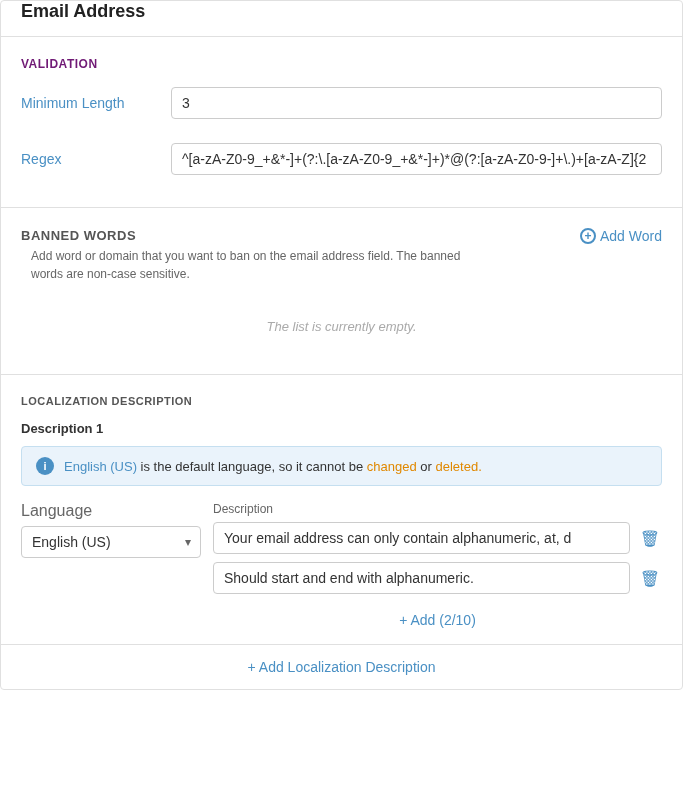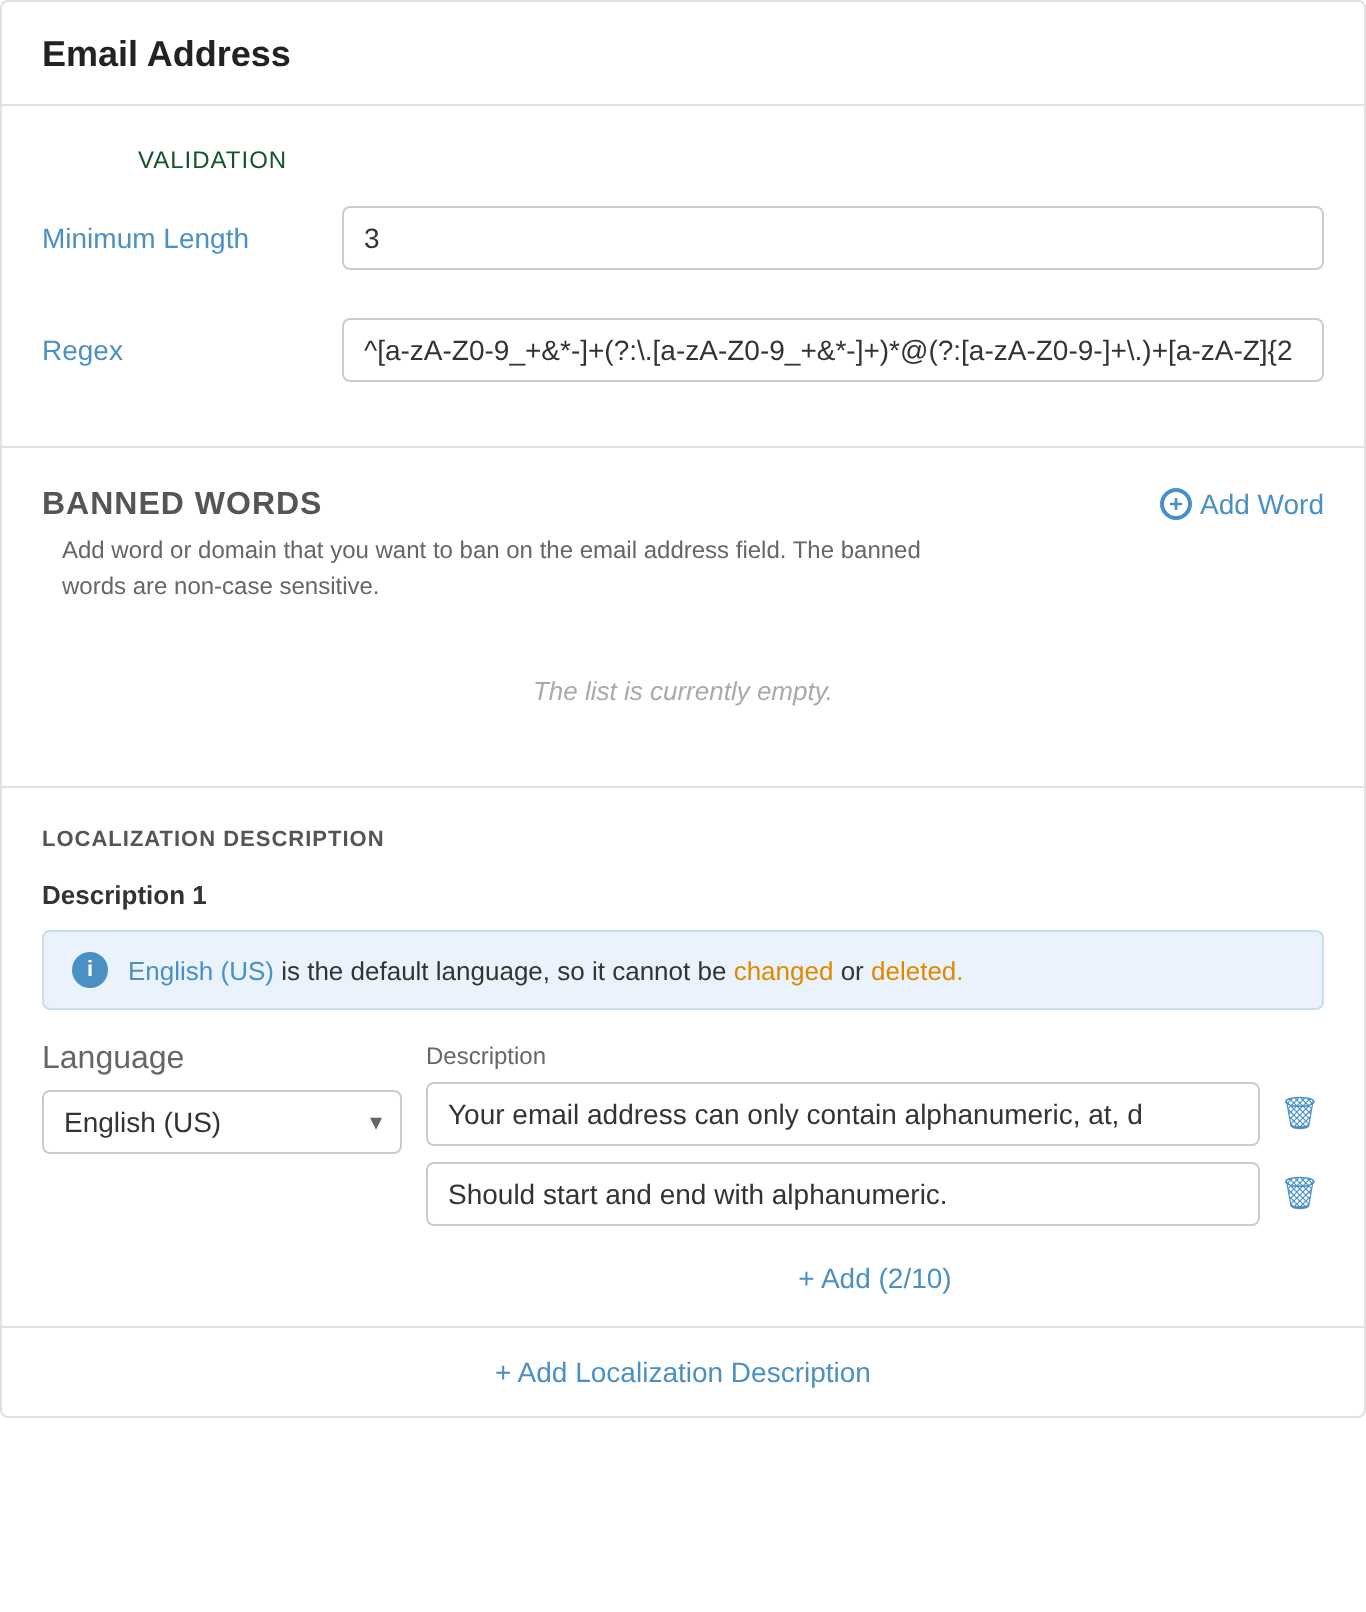--- a/index.html
+++ b/index.html
@@ -11,43 +11,42 @@
       width: 683px;
     }
 
     .page-container {
       background: #fff;
       border: 1px solid #e0e0e0;
       border-radius: 4px;
     }
 
     .page-header {
-      padding: 16px 20px 14px;
+      padding: 0 20px 14px;
       border-bottom: 1px solid #e0e0e0;
     }
 
     .page-title {
       font-size: 18px;
       font-weight: 600;
       color: #222;
     }
 
     .section {
       padding: 20px 20px;
       border-bottom: 1px solid #e0e0e0;
     }
 
     .section-title {
       font-size: 12px;
-      font-weight: 400;
-      color: #14532d;
+      font-weight: 700;
+      color: #701a75;
       letter-spacing: 0.5px;
       margin-bottom: 16px;
       text-transform: uppercase;
-      margin-left: 48px;
     }
 
     .form-row {
       display: flex;
       align-items: center;
       margin-bottom: 12px;
     }
 
     .form-label {
       width: 150px;
@@ -70,21 +69,21 @@
     .banned-words-header {
       display: flex;
       justify-content: space-between;
       align-items: flex-start;
       margin-bottom: 6px;
     }
 
     .banned-words-title-block {}
 
     .banned-words-title {
-      font-size: 16px;
+      font-size: 13px;
       font-weight: 700;
       color: #555;
       letter-spacing: 0.5px;
       text-transform: uppercase;
     }
 
     .banned-words-desc {
       font-size: 12px;
       color: #666;
       margin-top: 4px;

